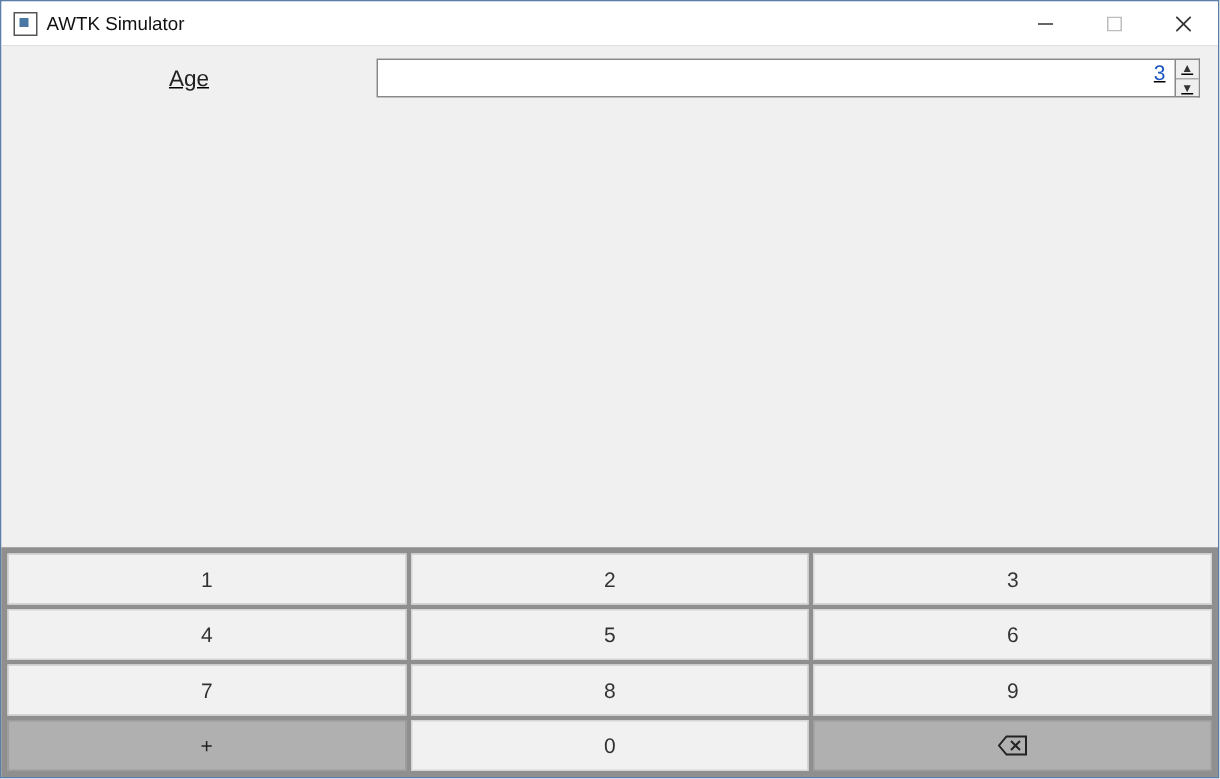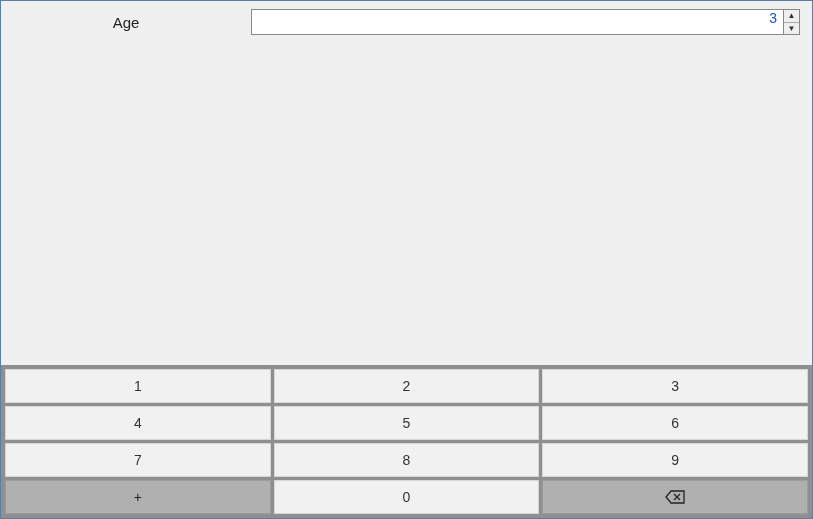--- a/index.html
+++ b/index.html
@@ -68,20 +68,21 @@
       flex: 1;
       display: flex;
       flex-direction: column;
       background: #f0f0f0;
       position: relative;
     }
     .form-row {
       display: flex;
       align-items: center;
       margin-top: 8px;
+      text-decoration: underline;
     }
     .form-label {
       width: 250px;
       text-align: center;
       font-size: 15px;
       color: #222;
     }
     .spin-wrap {
       flex: 1;
       margin-right: 12px;
@@ -141,20 +142,41 @@
       background: #b0b0b0;
       border-color: #9c9c9c;
       color: #222;
     }
     .key .bsicon { display:inline-flex; }
   </style>
 </head>
 <body>
 
 <div class="window">
+  <div class="titlebar">
+    <div class="app-icon"></div>
+    <div class="title-text">AWTK Simulator</div>
+    <div class="spacer"></div>
+    <div class="winbtn">
+      <svg width="10" height="10">
+          <line x1="0" y1="5" x2="10" y2="5" stroke="#333" stroke-width="1"></line>
+        </svg>
+    </div>
+    <div class="winbtn max">
+      <svg width="10" height="10">
+          <rect x="0.5" y="0.5" width="9" height="9" fill="none" stroke="#bdbdbd" stroke-width="1"></rect>
+        </svg>
+    </div>
+    <div class="winbtn">
+      <svg width="10" height="10">
+          <line x1="0" y1="0" x2="10" y2="10" stroke="#333" stroke-width="1.2"></line>
+          <line x1="10" y1="0" x2="0" y2="10" stroke="#333" stroke-width="1.2"></line>
+        </svg>
+    </div>
+  </div>
 
   <div class="client">
     <div class="form-row">
       <div class="form-label">Age</div>
       <div class="spin-wrap">
         <div class="spin-input" contenteditable="true" style="">3</div>
         <div class="spin-btns">
           <div class="spin-btn">
             <span>▲</span>
           </div>

